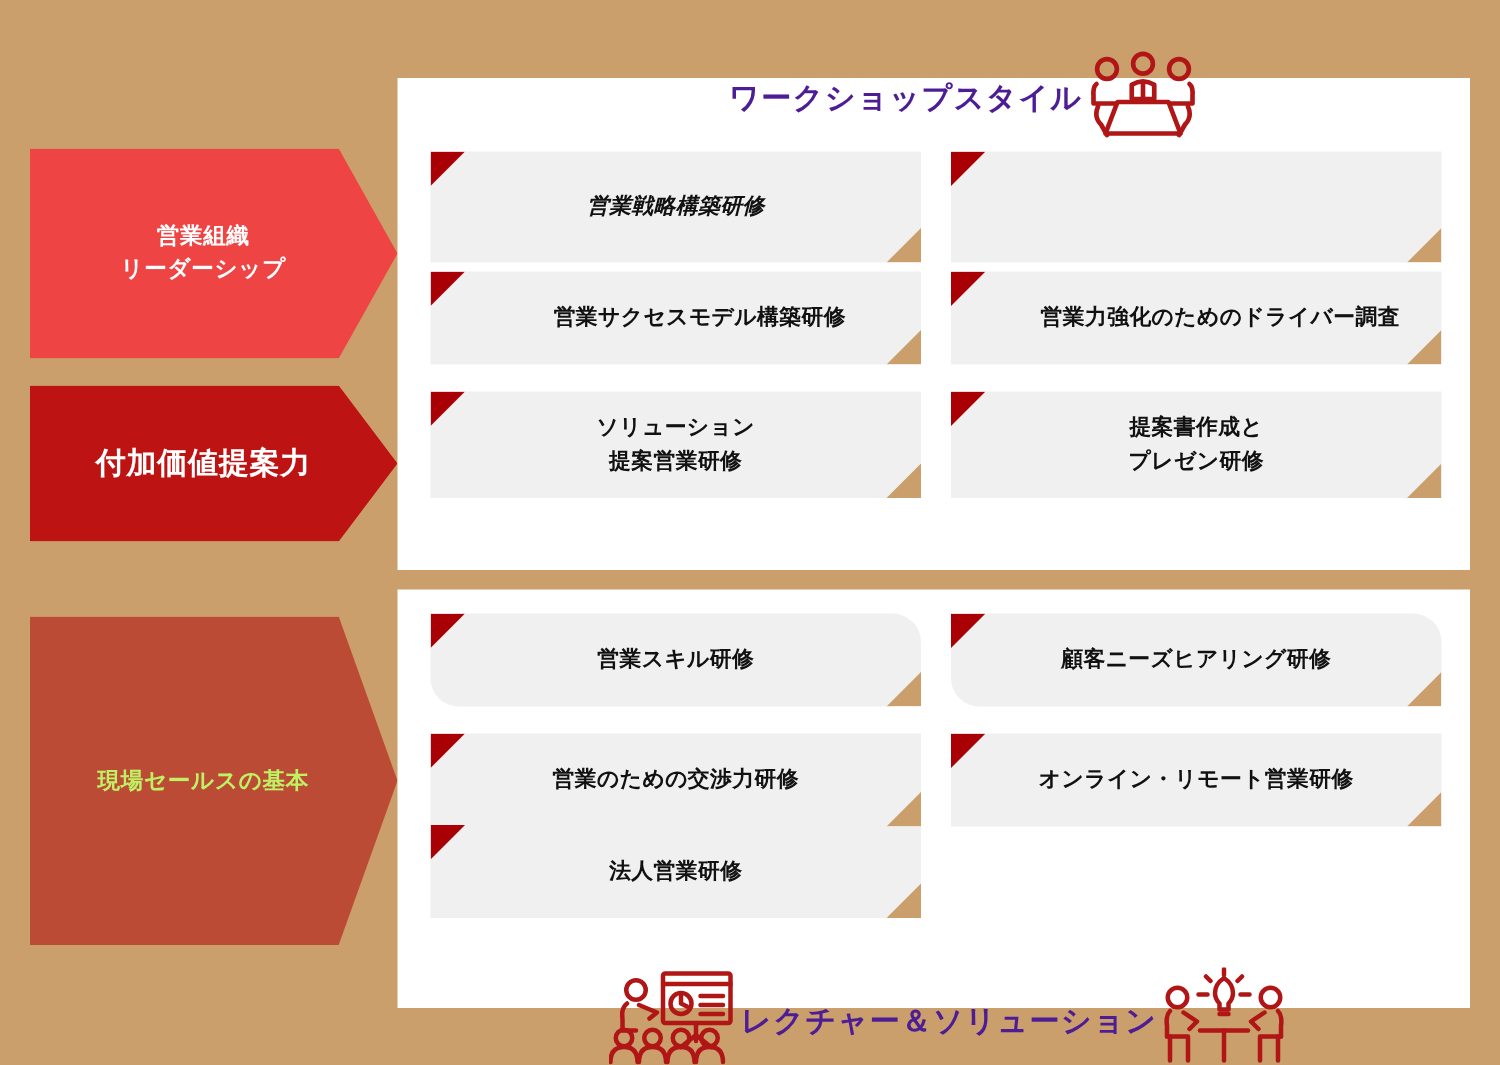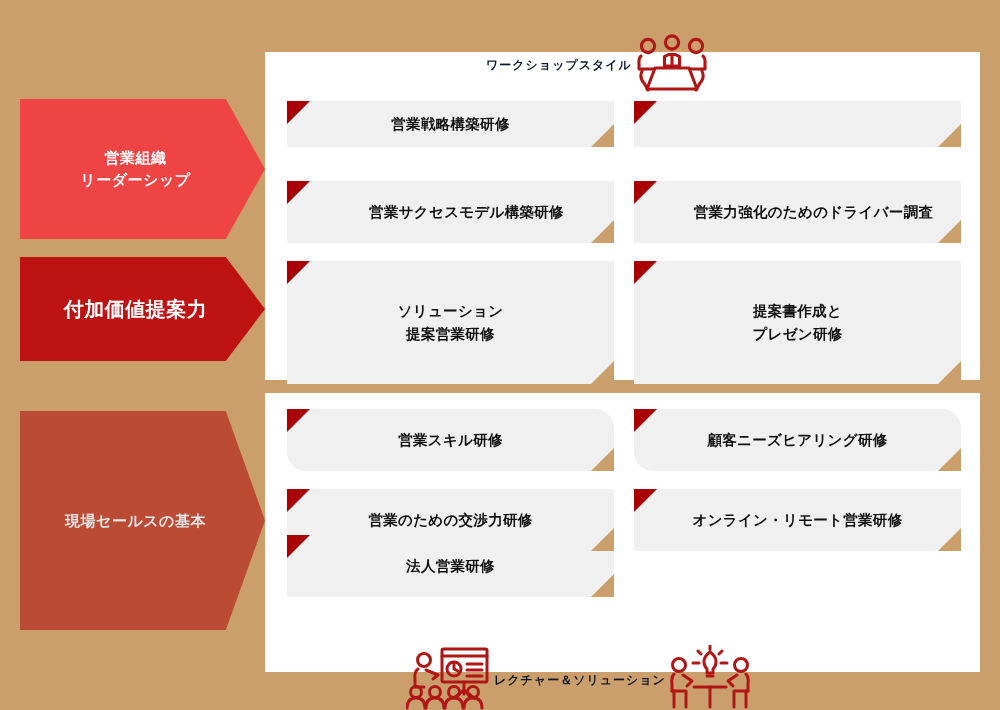--- a/index.html
+++ b/index.html
@@ -37,21 +37,21 @@
   #arrow-leadership {
     top:99px; width:245px; height:140px;
     background:#ef4444; color:#FFFFFF; font-size:15px;
   }
   #arrow-value {
     top:257px; width:245px; height:104px;
     background:#BE1313; color:#FFFFFF; font-size:20px;
   }
   #arrow-basics {
     top:411px; width:245px; height:219px;
-    background:#BC4B35; color:#e5e5e5; font-size:15px;
+    background:#BC4B35; color:#bef264; font-size:15px;
   }
   .arrow-label { padding:0 14px 0 0; white-space:pre-line; }
 
   
   .card {
     position:absolute;
     background:#F0F0F0;
     display:flex;
     align-items:center;
     justify-content:center;
@@ -76,39 +76,39 @@
   .corner-br {
     bottom:0; right:0;
     background:#CB9F6B;
     clip-path:polygon(100% 0, 100% 100%, 0 100%);
   }
 
   
   .col-l { left:287px; width:327px; }
   .col-r { left:634px; width:327px; }
 
-  .row-a { top:101px; height:46px; }
+  .row-a { top:101px; height:74px;font-style:italic; }
   .row-b { top:181px; height:62px;padding-left:32px; }
-  .row-c { top:261px; height:123px; }
+  .row-c { top:261px; height:71px; }
   .row-d { top:409px; height:62px;border-radius:19px; }
   .row-e { top:489px; height:62px; }
-  .row-f { top:535px; height:62px; }
+  .row-f { top:550px; height:62px; }
 
   
   .caption {
     position:absolute;
     display:flex;
     align-items:center;
     gap:4px;
     z-index:6;
   }
   .caption-text {
-    font-size:12px;
+    font-size:20px;
     font-weight:bold;
-    color:#0f172a;
+    color:#4c1d95;
     letter-spacing:1px;
     white-space:nowrap;
   }
   #caption-workshop { top:34px; left:486px; }
   #caption-lecture  { top:645px; left:406px; }
   .icon { display:block; }
 </style>
 </head>
 <body>
 

